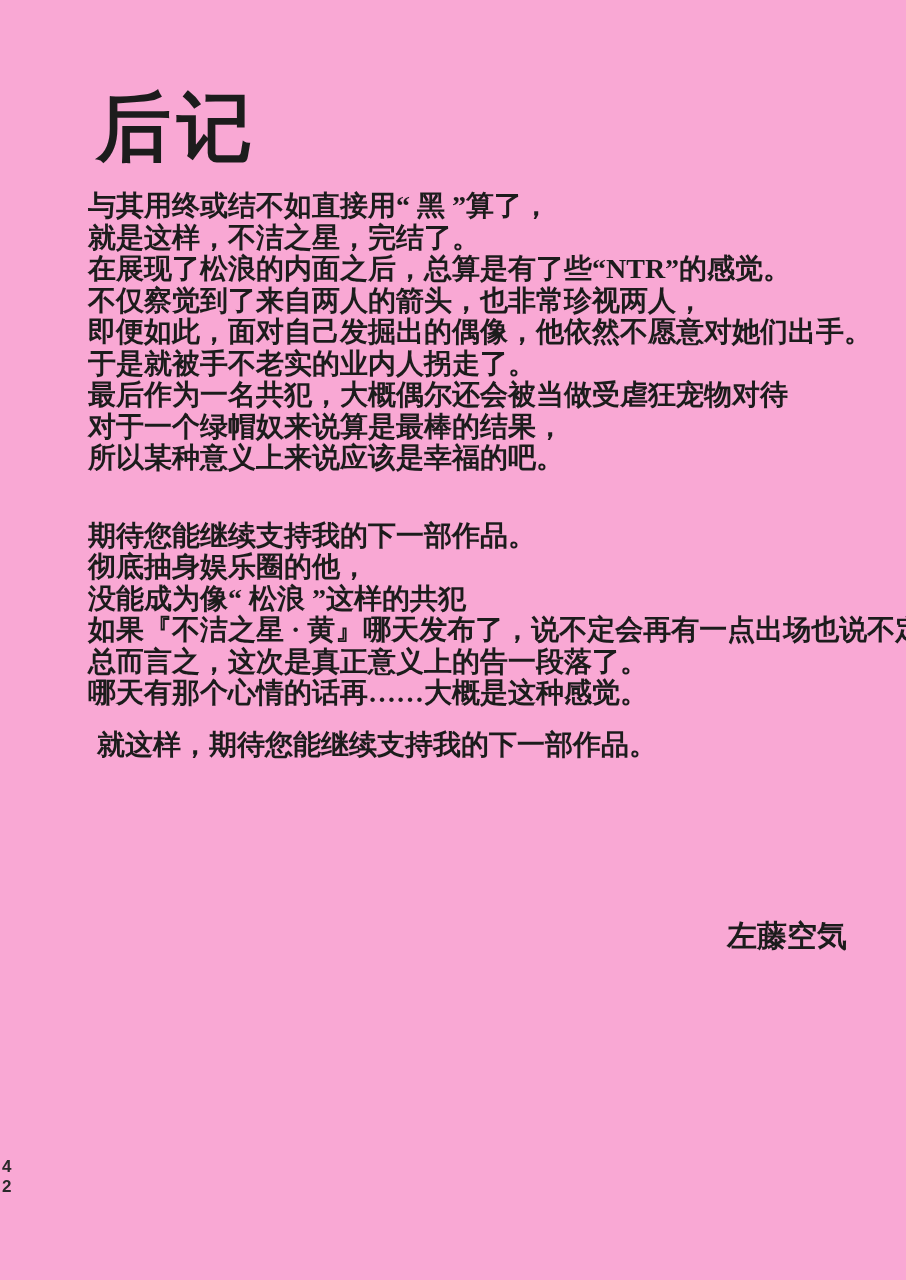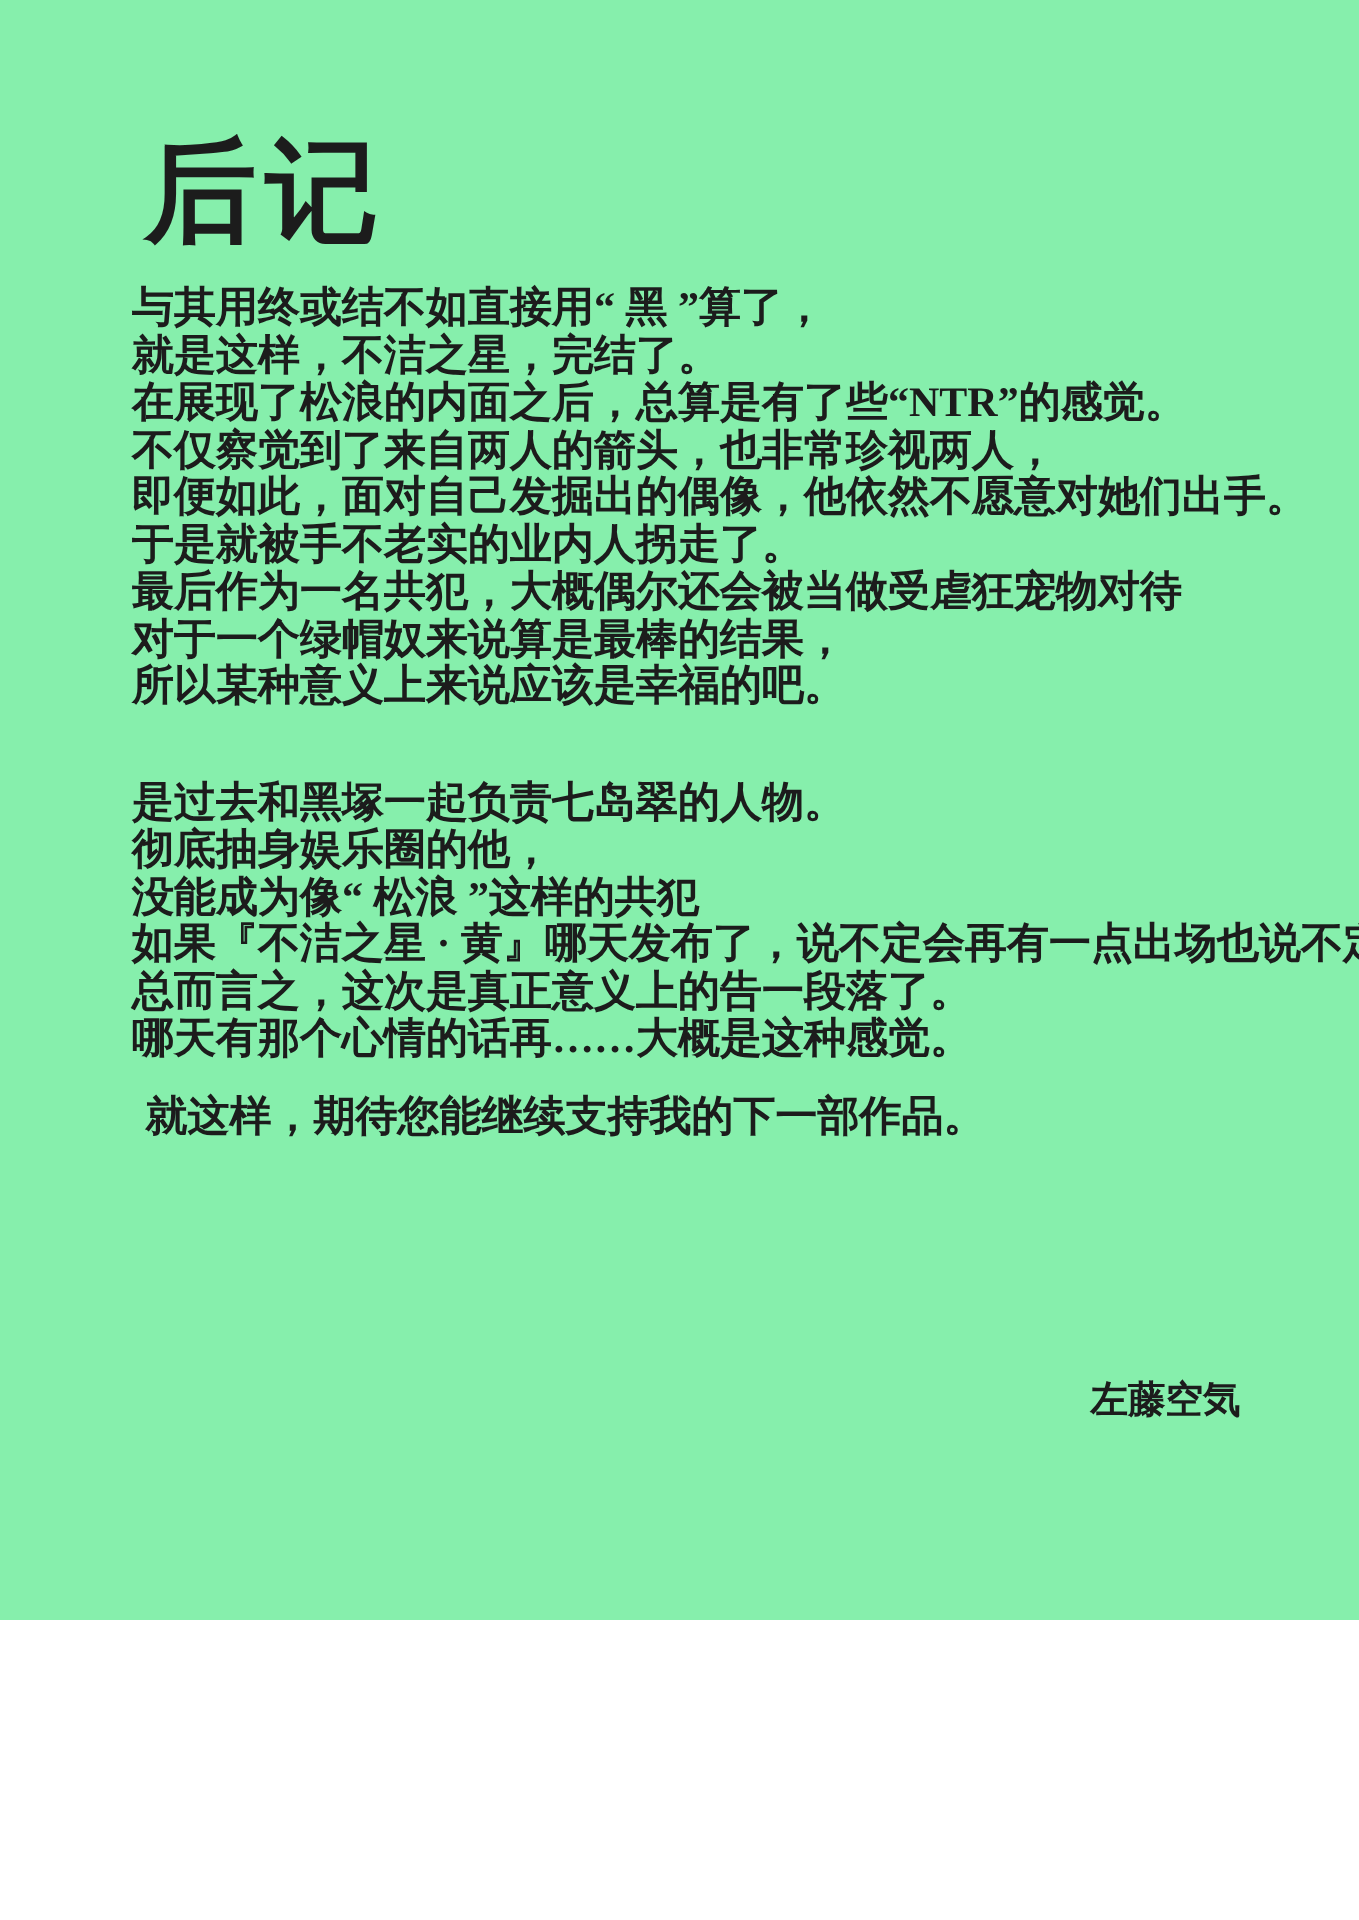--- a/index.html
+++ b/index.html
@@ -3,22 +3,22 @@
 <meta charset="utf-8">
 <style>
   html, body {
     margin: 0;
     padding: 0;
     background: #ffffff;
   }
   .page {
     position: relative;
     width: 906px;
-    height: 1080px;
-    background: #86efac;
+    height: 1280px;
+    background: #f9a8d4;
     overflow: hidden;
     font-family: "Liberation Sans", "DejaVu Sans", sans-serif;
     color: #1c1c1c;
   }
   .title {
     position: absolute;
     left: 96px;
     top: 86px;
     font-size: 75px;
     font-weight: bold;
@@ -48,21 +48,21 @@
     margin-top: 46px;
   }
   .paragraph-3 {
     margin-top: 20px;
     padding-left: 9px;
   }
   .signature {
     position: absolute;
     left: 727px;
     top: 916px;
-    font-size: 25px;
+    font-size: 30px;
     font-weight: bold;
     color: #1c1c1c;
   }
   .page-number {
     position: absolute;
     left: 2px;
     top: 1157px;
     font-size: 17px;
     font-weight: bold;
     color: #2a2a2a;
@@ -84,21 +84,21 @@
         <div class="line">就是这样，不洁之星，完结了。</div>
         <div class="line">在展现了松浪的内面之后，总算是有了些“NTR”的感觉。</div>
         <div class="line">不仅察觉到了来自两人的箭头，也非常珍视两人，</div>
         <div class="line">即便如此，面对自己发掘出的偶像，他依然不愿意对她们出手。</div>
         <div class="line">于是就被手不老实的业内人拐走了。</div>
         <div class="line">最后作为一名共犯，大概偶尔还会被当做受虐狂宠物对待</div>
         <div class="line">对于一个绿帽奴来说算是最棒的结果，</div>
         <div class="line">所以某种意义上来说应该是幸福的吧。</div>
       </div>
     <div class="paragraph paragraph-2">
-        <div class="line">是过去和黑塚一起负责七岛翠的人物。</div>
+        <div class="line">期待您能继续支持我的下一部作品。</div>
         <div class="line">彻底抽身娱乐圈的他，</div>
         <div class="line">没能成为像“ 松浪 ”这样的共犯</div>
         <div class="line">如果『不洁之星 · 黄』哪天发布了，说不定会再有一点出场也说不定。</div>
         <div class="line">总而言之，这次是真正意义上的告一段落了。</div>
         <div class="line">哪天有那个心情的话再……大概是这种感觉。</div>
       </div>
     <div class="paragraph paragraph-3">
         <div class="line">就这样，期待您能继续支持我的下一部作品。</div>
       </div>
   </div>

